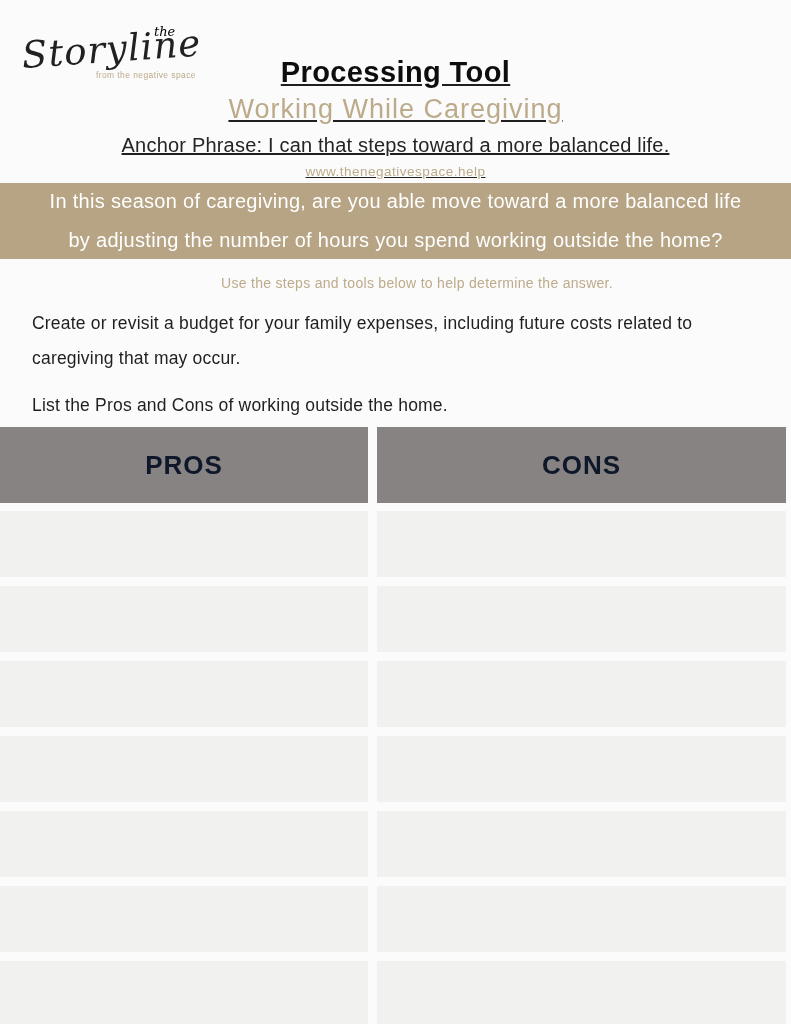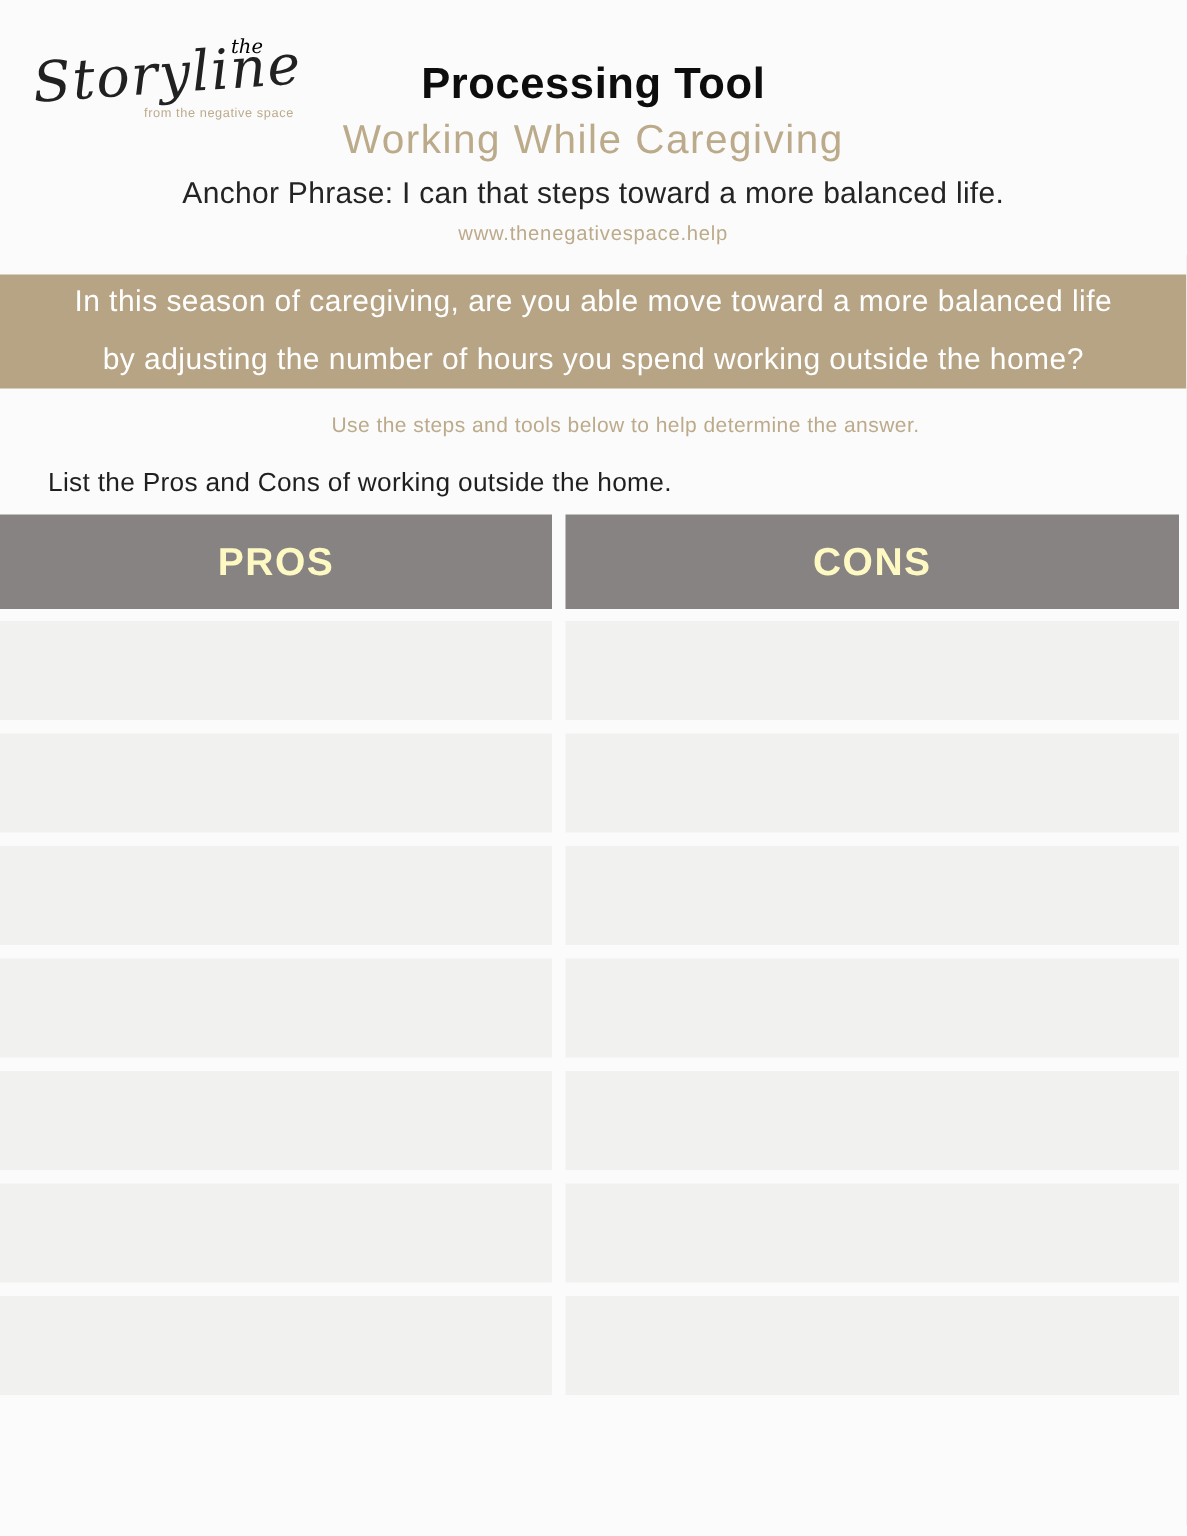--- a/index.html
+++ b/index.html
@@ -46,21 +46,21 @@
   }
   .logo-tagline {
     position: absolute;
     left: 74px; top: 44px;
     font-size: 8.5px;
     letter-spacing: 0.4px;
     color: var(--accent_text, #bcab8b);
     white-space: nowrap;
   }
 
-  .title-block { padding-top: 40px; }
+  .title-block { padding-top: 56px; text-decoration: underline; }
   .page-title {
     font-size: 29px;
     font-weight: 700;
     letter-spacing: 0.4px;
     color: #0d0d0d;
   }
   .page-subtitle {
     margin-top: 5px;
     font-size: 27px;
     font-weight: 300;
@@ -128,29 +128,29 @@
   }
 
   
   .pc-table { margin-top: 4px; }
   .pc-head, .pc-row {
     display: grid;
     grid-template-columns: 368px 409px;
     column-gap: 9px;
   }
   .pc-th {
-    height: 63px;
+    height: 76px;
     background: var(--header_gray, #868382);
     display: flex;
     align-items: center;
     justify-content: center;
     font-size: 26px;
     font-weight: 700;
     letter-spacing: 1px;
-    color: #fef9c3;
+    color: #0f172a;
   }
   .pc-body { margin-top: 8px; display: flex; flex-direction: column; row-gap: 9px; }
   .pc-cell {
     height: 66px;
     background: var(--row_gray, #f1f1f0);
   }
 </style>
 </head>
 <body>
 
@@ -169,20 +169,21 @@
       <div class="website">www.thenegativespace.help</div>
     </div>
   </div>
 
   <div class="banner">
     <div class="banner-text">In this season of caregiving, are you able move toward a more balanced life by adjusting the number of hours you spend working outside the home?</div>
   </div>
 
   <div class="helper-line">Use the steps and tools below to help determine the answer.</div>
 
+  <div class="step-1">Create or revisit a budget for your family expenses, including future costs related to caregiving that may occur.</div>
 
   <div class="step-2">List the Pros and Cons of working outside the home.</div>
 
   <div class="pc-table">
     <div class="pc-head">
       <div class="pc-th">PROS</div>
       <div class="pc-th">CONS</div>
     </div>
     <div class="pc-body" id="pc-body">
         <div class="pc-row">

